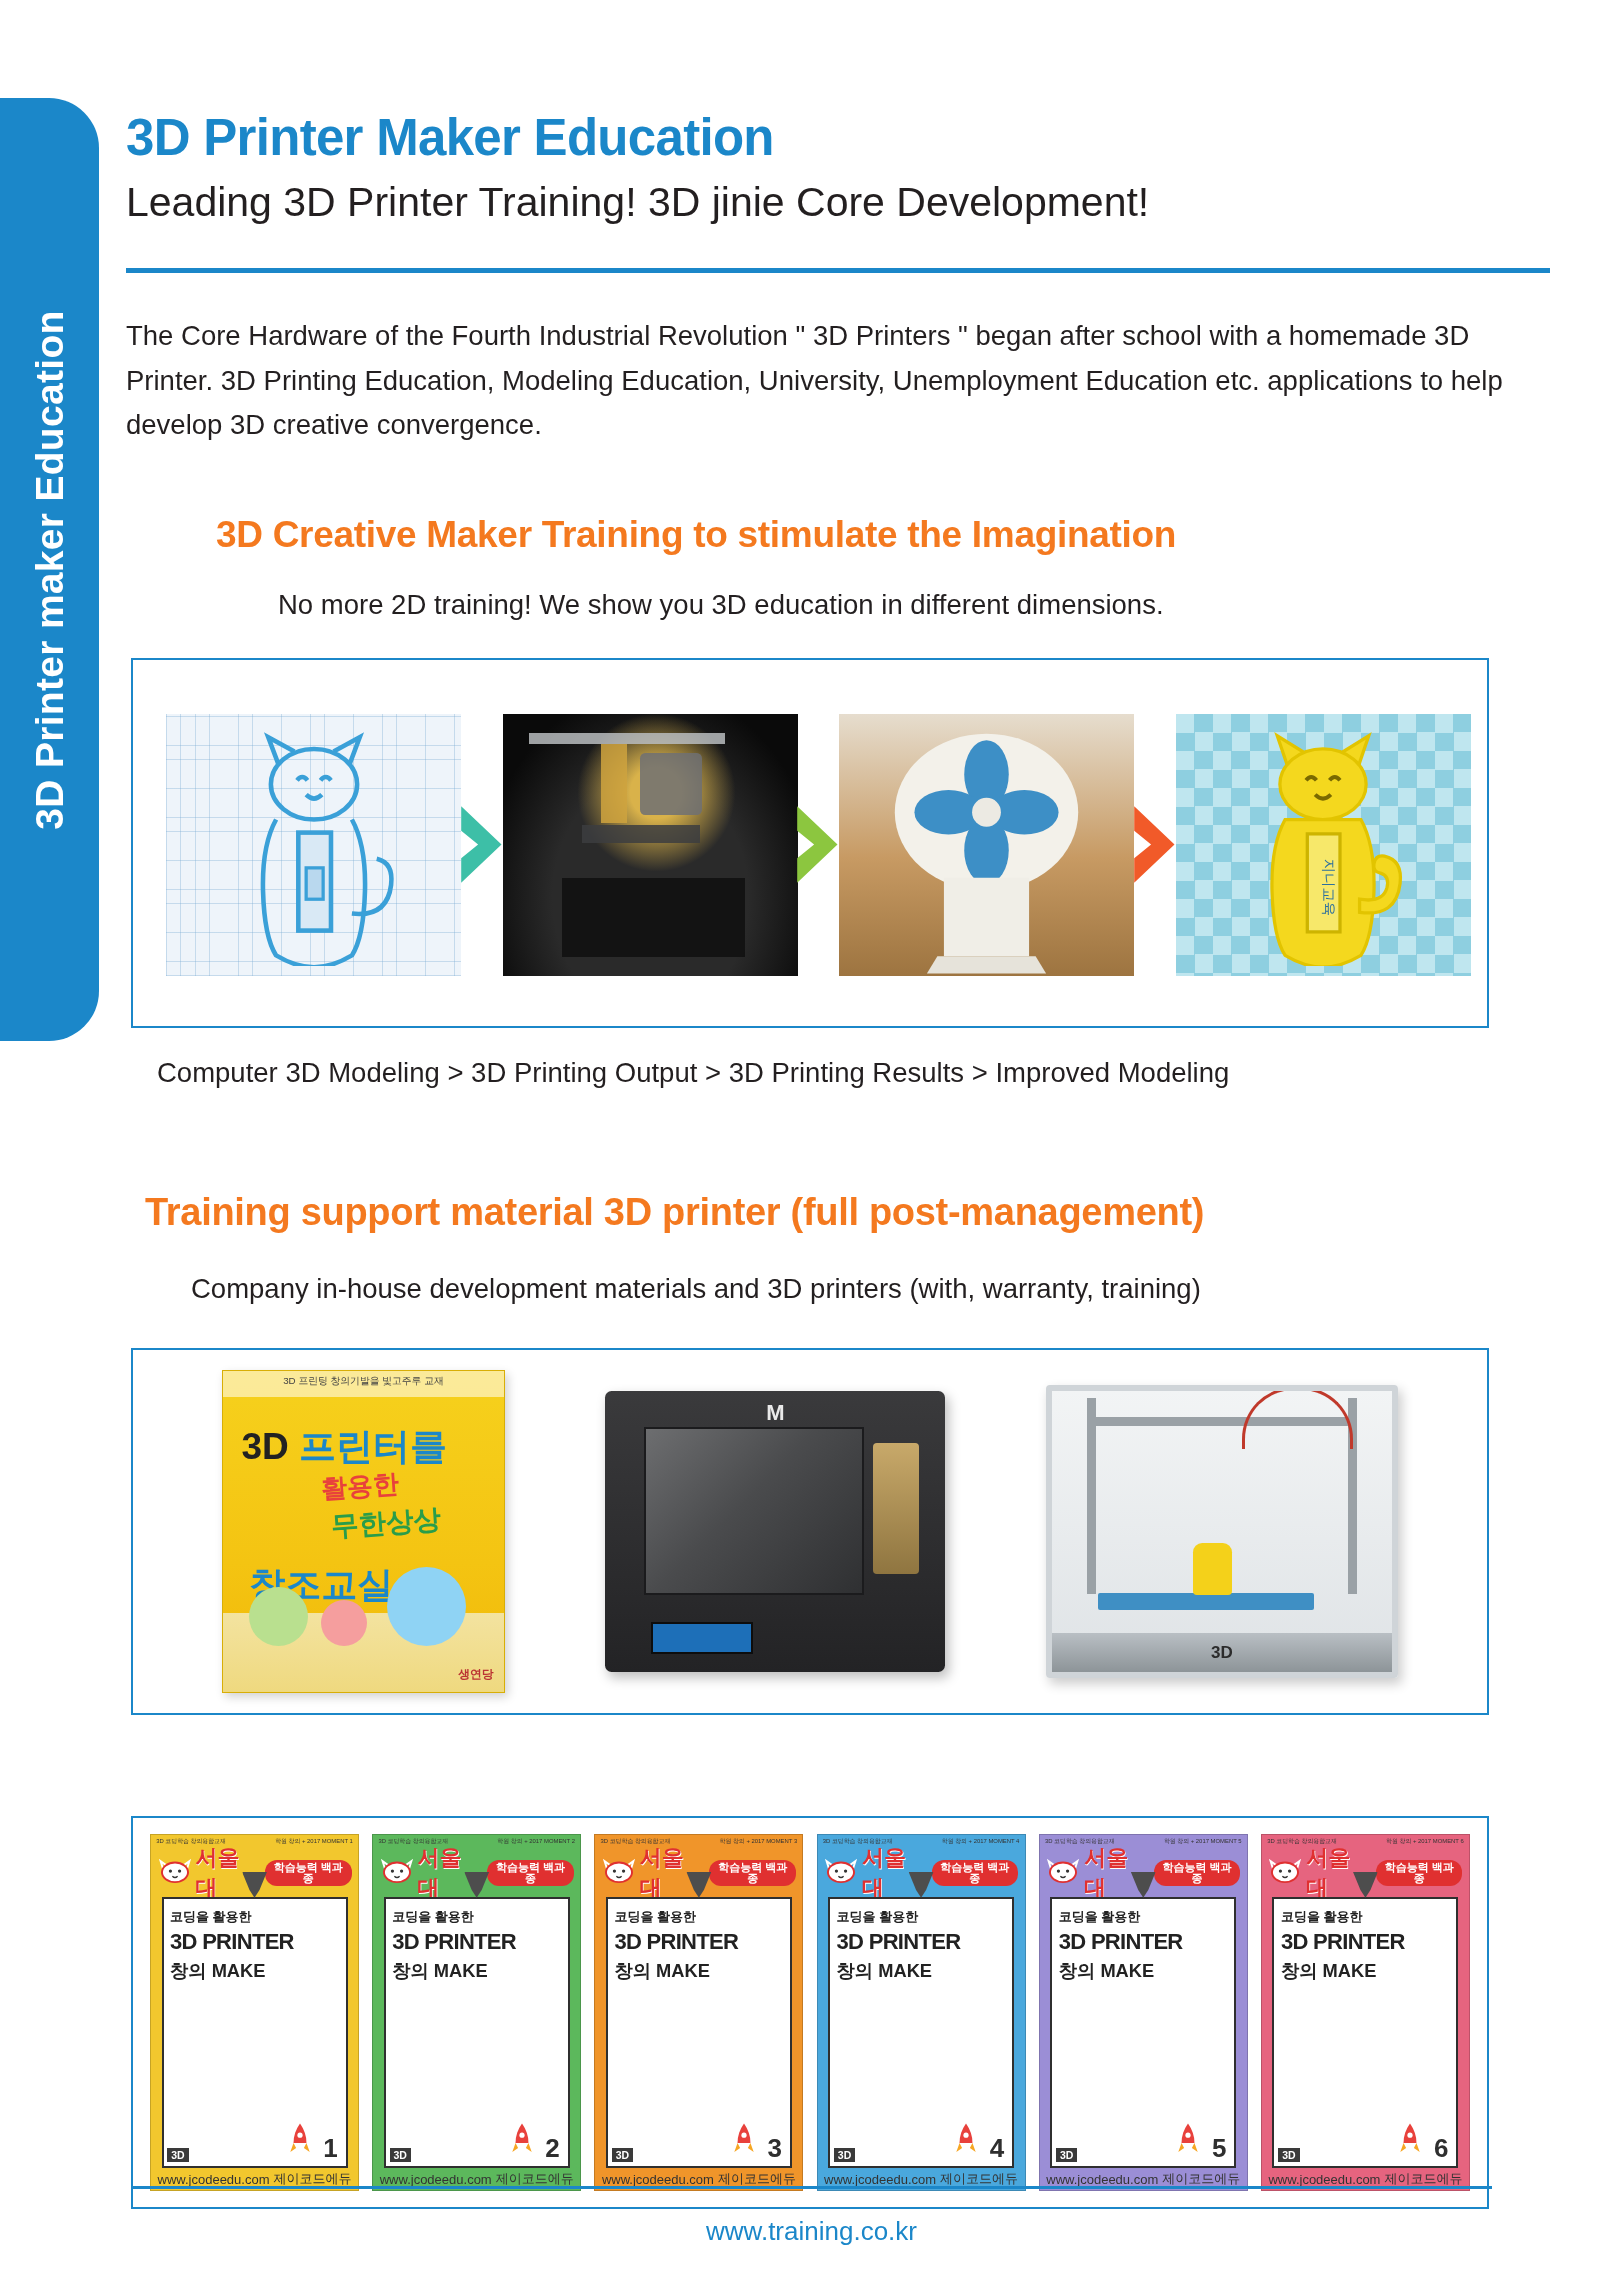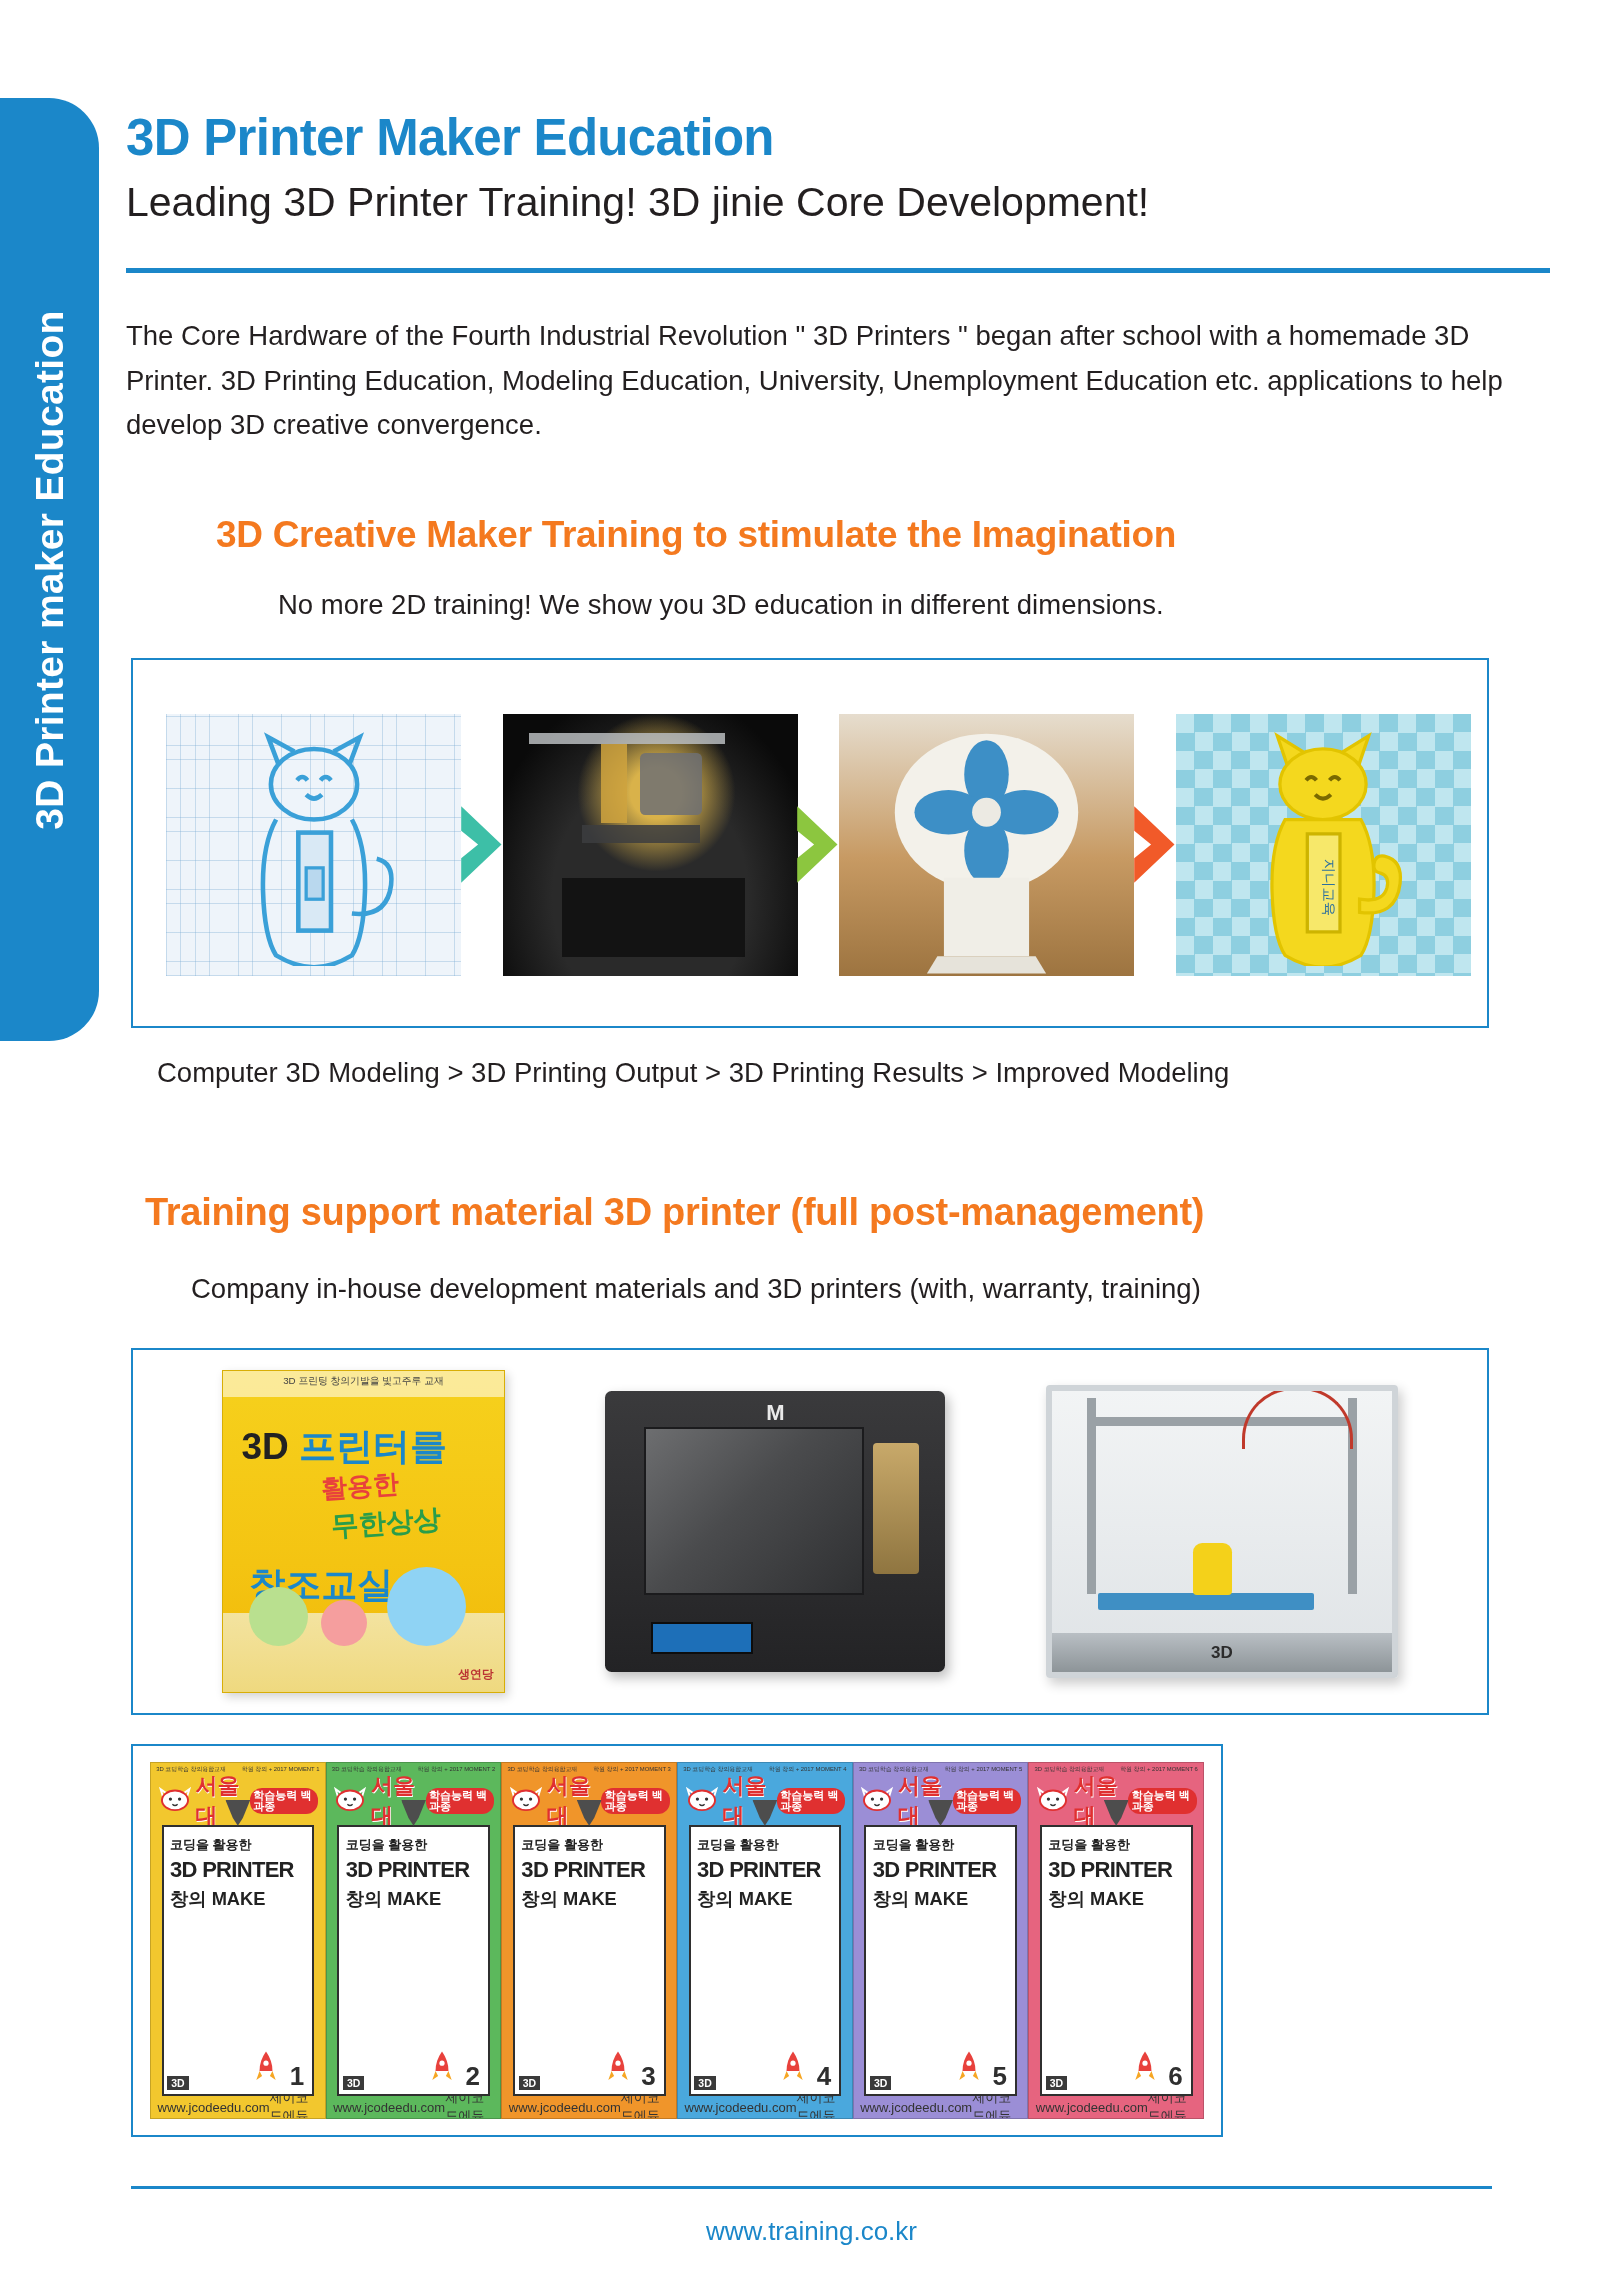--- a/index.html
+++ b/index.html
@@ -317,22 +317,22 @@
   }
   .printer-b .wire {
     position: absolute; right: 39px; top: -3.9px; width: 105px; height: 59px;
     border: 3.9px solid #c0392b; border-bottom: none; border-radius: 52px 52px 0 0;
   }
 
   
   .series-box {
     position: absolute;
     left: 131px;
-    top: 1744px;
-    width: 1092px;
+    top: 1816px;
+    width: 1358px;
     height: 393px;
     border: 2px solid #1b87c9;
     box-sizing: border-box;
     background: #fff;
   }
   .series-inner {
     position: absolute;
     inset: 15.7px 17px;
     display: flex;
     justify-content: space-between;
@@ -366,21 +366,21 @@
   }
   .cover .catlogo {
     width: 34px; height: 30px; flex: none; position: relative;
   }
   .cover .brandtxt {
     font-size: 22px; font-weight: 800; color: #e03030;
     text-shadow: 0.7px 0.7px 0 #fff;
   }
   .cover .brandtag {
     font-size: 11px; font-weight: 800; color: #ffffff; background: #e03030;
-    padding: 1.3px 3.3px; line-height: 1.05; border-radius: 12px;
+    padding: 1.3px 3.3px; line-height: 1.05; border-radius: 12px; text-align: center;
   }
   .cover .plate {
     margin: 2.6px 10.5px 0 10.5px;
     background: #ffffff;
     border: 2px solid #2f2f2f;
     flex: 1;
     position: relative;
     padding: 9.2px 6.5px;
     box-sizing: border-box;
   }

